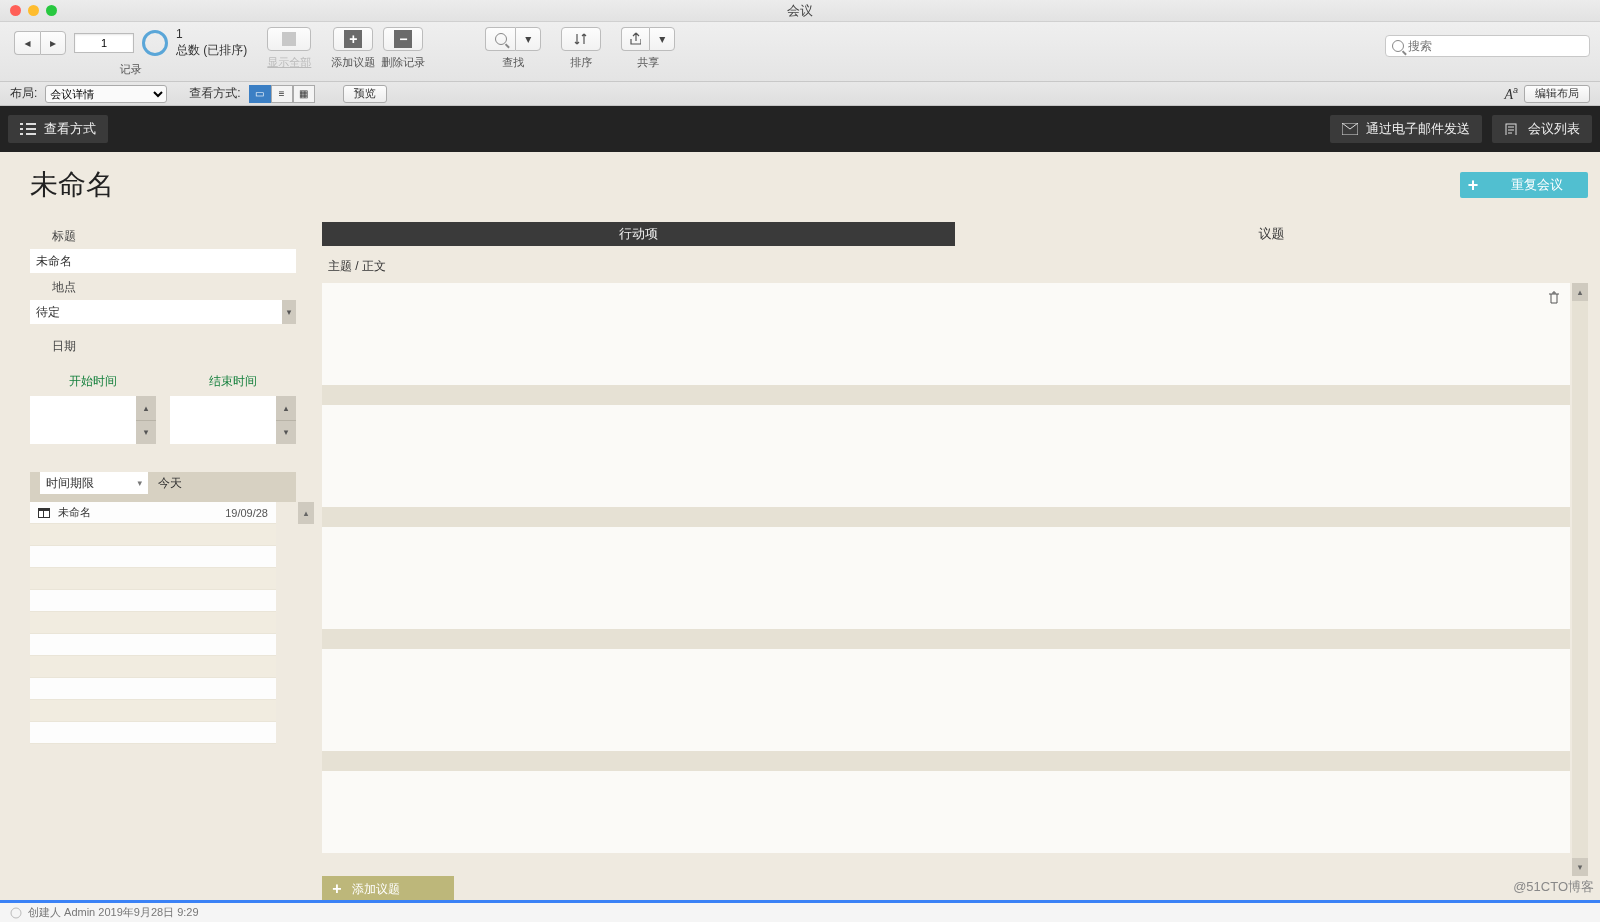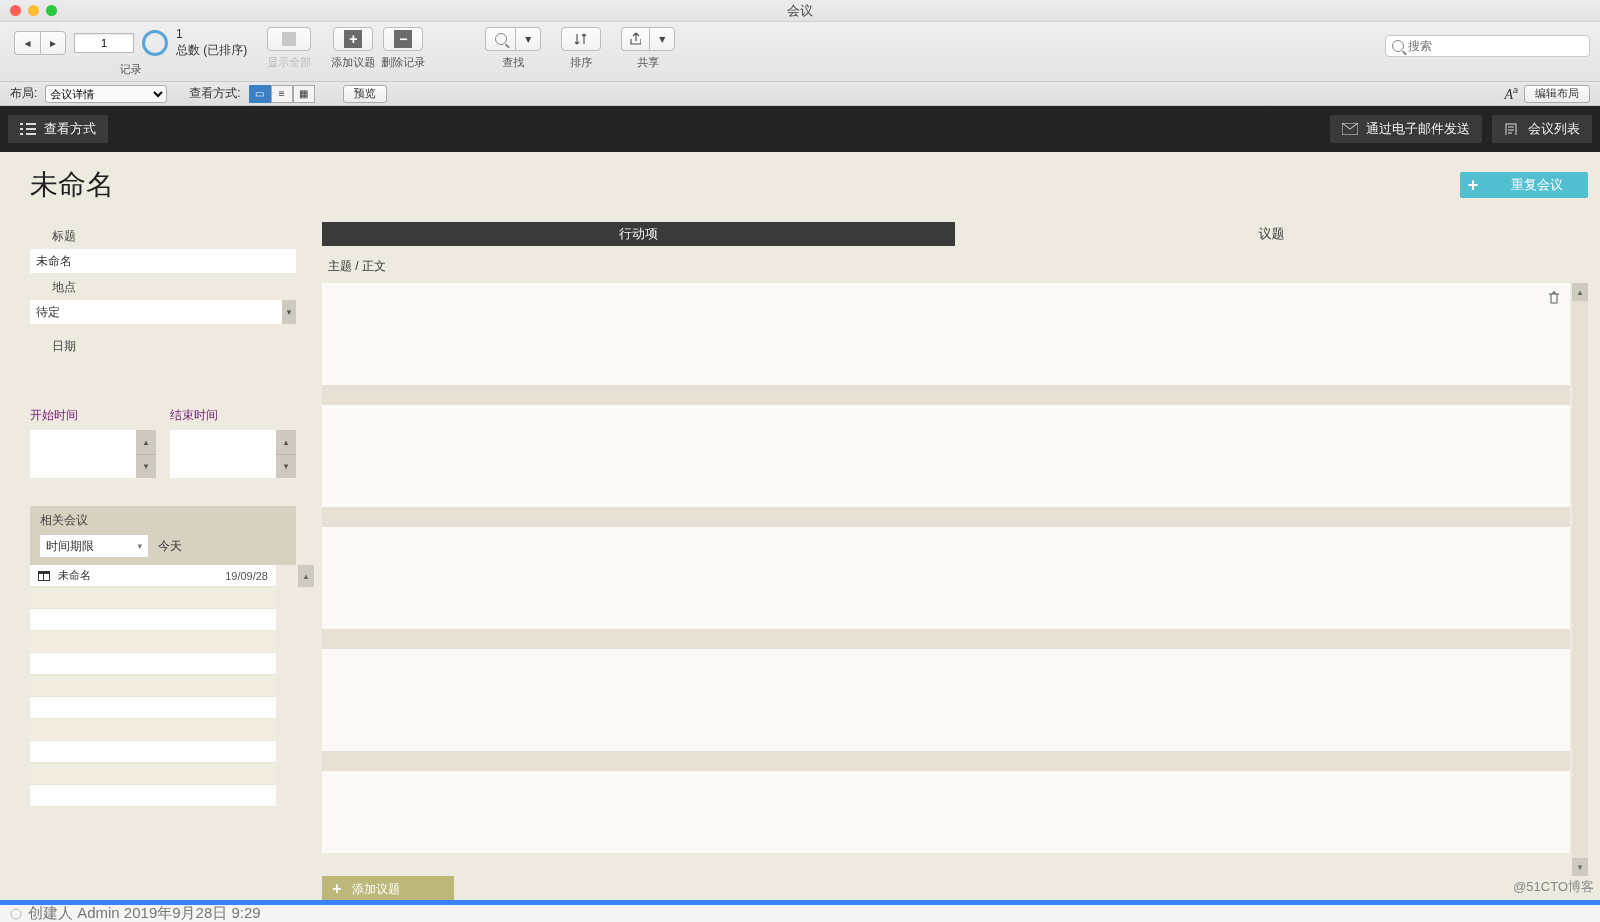--- a/index.html
+++ b/index.html
@@ -67,21 +67,21 @@
 .ddarrow{width:14px; height:24px; background:#cfcabf; display:flex; align-items:center; justify-content:center; color:#555; font-size:9px;}
 
 .daterow{display:flex; align-items:center; gap:8px; margin-top:4px;}
 .datein{width:108px;}
 .calico{width:18px;height:22px;background:#cfcabf;display:flex;align-items:center;justify-content:center;}
 .durlbl{font-size:12px; color:#444; margin-left:10px;}
 .durval{font-size:17px; color:#222;}
 
 .timerow{display:flex; gap:14px; margin-top:18px;}
 .timebox{flex:1;}
-.timebox .tlbl{text-align:left; font-size:12px; color:#701a75; margin-bottom:6px;margin-top:34px;}
+.timebox .tlbl{text-align:center; font-size:12px; color:#15803d; margin-bottom:6px;}
 .spinner{display:flex; height:48px;}
 .spinner .sval{flex:1; background:#fff;}
 .spinner .arrows{width:20px; display:flex; flex-direction:column;}
 .spinner .ar{flex:1; background:#cfcabf; display:flex; align-items:center; justify-content:center; color:#555; font-size:9px; border-bottom:1px solid #b8b3a7;}
 .spinner .ar:last-child{border-bottom:none;}
 
 .relpanel{margin-top:28px; background:#d7d1c2;}
 .relhdr{padding:6px 10px; font-size:12px; color:#444;}
 .relfilter{display:flex; align-items:center; gap:10px; padding:0 0 8px 10px;}
 .relfilter .dd{background:#fff; height:22px; width:108px; display:flex; align-items:center; padding:0 6px; font-size:12px; position:relative;}
@@ -102,21 +102,21 @@
 .sect{height:102px; background:#fbfaf7; margin-bottom:0; position:relative;}
 .sect.gap{background:#e6e1d4; height:20px;}
 .sect .trash{position:absolute; right:10px; top:8px; color:#555; font-size:14px;}
 .rscroll{position:absolute; right:0; top:0; width:16px; bottom:26px; background:#e6e1d4;}
 .rscroll .ar{height:18px; background:#cfcabf; display:flex; align-items:center; justify-content:center; font-size:9px; color:#666;}
 .rscroll .ar.bot{position:absolute; bottom:0; width:100%;}
 .addrow{position:absolute; left:0; bottom:0; height:26px; width:132px; background:#bdb77a; color:#fff; display:flex; align-items:center; font-size:12px;}
 .addrow .plus{width:30px; text-align:center; font-size:16px; font-weight:bold;}
 
 
-.status{position:absolute; left:0; right:0; bottom:0; height:22px; background:#f5f5f5; border-top:5px solid #3b82f6; display:flex; align-items:center; padding:0 10px; font-size:15px; color:#777; gap:6px;}
+.status{position:absolute; left:0; right:0; bottom:0; height:22px; background:#f5f5f5; border-top:3px solid #3b82f6; display:flex; align-items:center; padding:0 10px; font-size:11px; color:#777; gap:6px;}
 .watermark{position:absolute; right:6px; bottom:26px; font-size:13px; color:#888;}
 
 svg{display:block;}
 </style>
 </head>
 <body>
 
 <div class="titlebar">
   <div class="traffic">
     <span class="tl-close"></span>
@@ -140,21 +140,21 @@
         <div>总数 (已排序)</div>
       </div>
     </div>
     <div class="lbl">记录</div>
   </div>
 
   <div class="tb-group">
     <div class="btn disabled" style="width:44px;">
         <span class="icon-sq light"></span>
       </div>
-    <div class="lbl" style="color:#bbb;">显示全部</div>
+    <div class="lbl" style="color:#bbb;text-decoration:underline;">显示全部</div>
   </div>
 
   <div class="tb-group">
     <div class="btn" style="width:40px;">
         <span class="icon-plus">+</span>
       </div>
     <div class="lbl">添加议题</div>
   </div>
   <div class="tb-group" style="margin-left:-14px;">
     <div class="btn" style="width:40px;">
@@ -281,21 +281,20 @@
             <div class="sval"></div>
             <div class="arrows">
               <div class="ar">▴</div>
               <div class="ar">▾</div>
             </div>
           </div>
         </div>
       </div>
 
       <div class="relpanel">
-        <div class="relhdr">相关会议</div>
         <div class="relfilter">
           <div class="dd">时间期限</div>
           <span>今天</span>
         </div>
         <div class="rellist">
           <div class="relscroll">▴</div>
           <div class="relitem">
             <svg width="12" height="10">
                 <rect width="12" height="10" fill="#333"></rect>
                 <rect x="1" y="3" width="4" height="6" fill="#fff"></rect>

